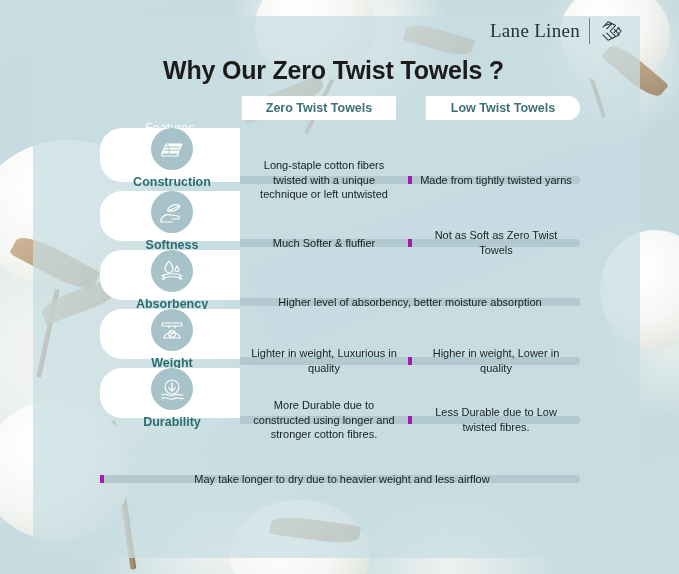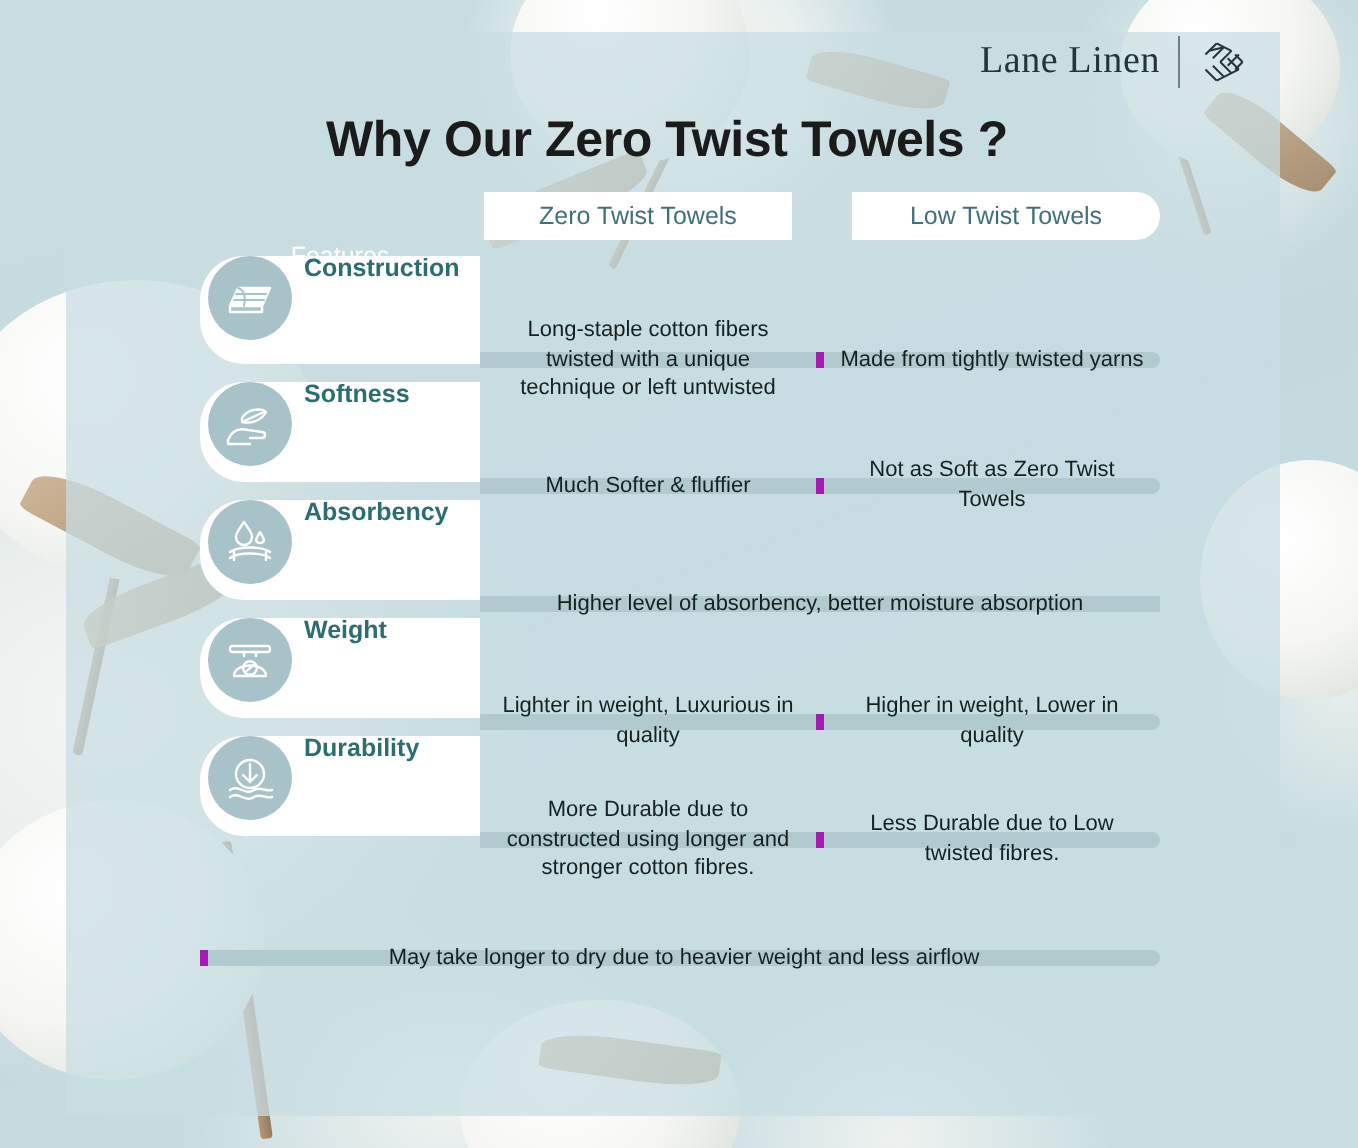--- a/index.html
+++ b/index.html
@@ -46,27 +46,27 @@
   
   #table{position:absolute;left:100px;top:96px;width:480px;}
   .row{display:flex;align-items:stretch;margin-bottom:9px;position:relative;}
 
   
   .hrow{height:24px;margin-bottom:8px;}
   .hfeat{width:140px;background:#ec4899;border-radius:13px 0 0 13px;
      display:flex;align-items:center;justify-content:center;
      font-size:12.5px;font-weight:normal;color:#ffffff;margin-top:32px;}
   .hcol{flex:1;background:#ffffff;display:flex;align-items:center;justify-content:center;
-     font-size:12.5px;font-weight:normal;color:#3f6f79;}
+     font-size:12.5px;font-weight:bold;color:#3f6f79;}
   .hcol.first{border-left:2px solid #cfe0e3;}
   .hcol.last{border-radius:0 13px 13px 0;border-left:2px solid #cfe0e3;margin-left:28px;}
 
   
   .feat{width:140px;background:#ffffff;border-radius:22px 0 0 22px;
-     display:flex;align-items:flex-start;gap:6px;padding-left:4px;box-sizing:border-box;}
+     display:flex;align-items:center;gap:6px;padding-left:4px;box-sizing:border-box;flex-direction:column;}
   .feat .icon{width:42px;height:42px;border-radius:50%;background:#a7c2c8;flex:0 0 42px;
      display:flex;align-items:center;justify-content:center;}
   .feat .icon svg{width:28px;height:28px;}
   .feat .flabel{font-size:12.5px;font-weight:bold;color:#2b6e72;line-height:1.1;}
   .cell{flex:1;background:#b2c9cf;display:flex;align-items:center;justify-content:center;
      text-align:center;padding:4px 8px;box-sizing:border-box;
      font-size:11px;color:#15201f;line-height:1.35;margin-top:48px;}
   .cell.c2{border-left:4px solid #a21caf;border-radius:0 22px 22px 0;}
   .r-h{height:54px;}
   .r-s{height:50px;}

